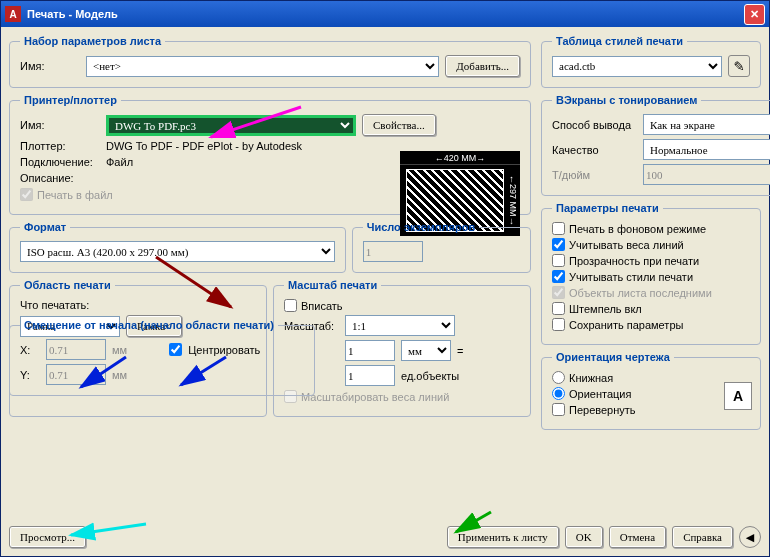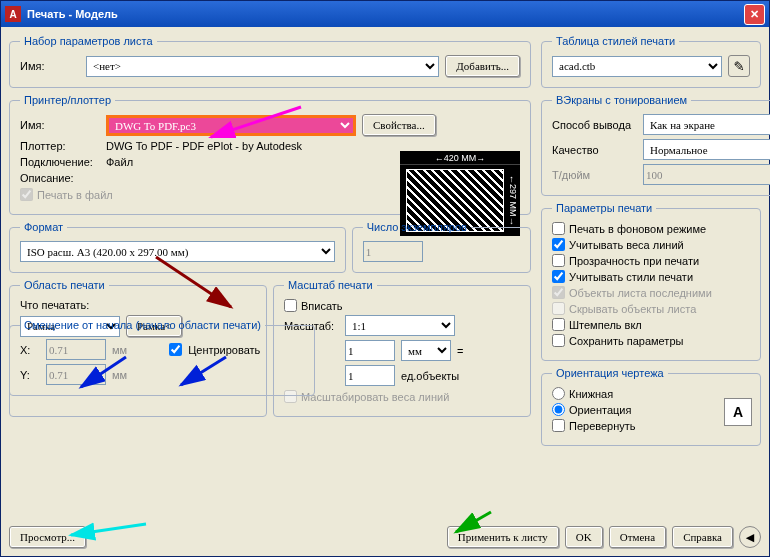--- a/index.html
+++ b/index.html
@@ -6,28 +6,28 @@
 body { font-family: Tahoma, sans-serif; font-size: 11px; background: #ece9d8; }
 .window { width: 770px; height: 557px; border: 1px solid #0a246a; background: #ece9d8; display: flex; flex-direction: column; }
 .titlebar { height: 26px; background: linear-gradient(to bottom, #2a6bd8, #0c4bb8); display: flex; align-items: center; padding: 0 4px; color: #fff; font-weight: bold; }
 .titlebar .app-icon { width: 16px; height: 16px; background: #b22; display: flex; align-items: center; justify-content: center; margin-right: 6px; font-size: 10px; color: #fff; }
 .titlebar .title { flex: 1; }
 .titlebar .close { width: 21px; height: 21px; background: #e04343; border: 1px solid #fff; border-radius: 3px; color: #fff; display: flex; align-items: center; justify-content: center; font-weight: bold; cursor: pointer; }
 .content { flex: 1; padding: 8px; display: flex; gap: 10px; position: relative; }
 .left-col { flex: 1; display: flex; flex-direction: column; gap: 6px; }
 .right-col { width: 220px; display: flex; flex-direction: column; gap: 6px; }
 fieldset { border: 1px solid #a9b4c7; border-radius: 4px; padding: 8px 10px 10px; position: relative; }
-legend { color: #0046a8; font-size: 11px; padding: 0 4px; }
+legend { color: #0046a8; font-size: 11px; padding: 0 4px; font-weight: bold; }
 .row { display: flex; align-items: center; gap: 6px; margin-bottom: 4px; }
 .row:last-child { margin-bottom: 0; }
 label, span.label { color: #000; }
 span.label.dim { color: #888; }
 select, input[type=text] { font-family: Tahoma; font-size: 11px; border: 1px solid #7f9db9; padding: 1px 2px; height: 21px; background: #fff; }
 select { background: #fff; }
-select.highlight { background: #ec4899; color: #fff; border: 3px solid #f97316; }
+select.highlight { background: #14532d; color: #fff; border: 3px solid #22c55e; }
 select:disabled, input:disabled { background: #ece9d8; color: #888; }
 .btn { font-family: Tahoma; font-size: 11px; height: 22px; padding: 0 10px; background: #ece9d8; border: 1px solid #888; border-radius: 3px; cursor: pointer; box-shadow: inset 0 0 0 1px #fff, 1px 1px 0 #aaa; }
 input[type=checkbox] { width: 13px; height: 13px; }
 .chk { display: flex; align-items: center; gap: 4px; margin-bottom: 3px; }
 .chk.dim span { color: #999; }
 .paper-preview { width: 120px; height: 85px; background: #000; position: absolute; right: 10px; top: 45px; display: flex; flex-direction: column; }
 .paper-preview .top { height: 14px; color: #fff; font-size: 9px; display: flex; align-items: center; justify-content: center; border-bottom: 1px solid #444; }
 .paper-preview .body { flex: 1; display: flex; }
 .paper-preview .page { flex: 1; margin: 4px 2px 4px 6px; background: repeating-linear-gradient(45deg, #fff 0 2px, #000 2px 6px); border: 1px solid #fff; }
 .paper-preview .side { width: 14px; color: #fff; font-size: 9px; display: flex; align-items: center; justify-content: center; writing-mode: vertical-rl; }
@@ -206,24 +206,20 @@
             <span>Прозрачность при печати</span>
           </div>
         <div class="chk">
             <input type="checkbox" checked="" style="">
             <span>Учитывать стили печати</span>
           </div>
         <div class="chk dim">
             <input type="checkbox" checked="" disabled="" style="">
             <span>Объекты листа последними</span>
           </div>
-        <div class="chk dim">
-            <input type="checkbox" disabled="" style="">
-            <span>Скрывать объекты листа</span>
-          </div>
         <div class="chk">
             <input type="checkbox" style="">
             <span>Штемпель вкл</span>
           </div>
         <div class="chk">
             <input type="checkbox" style="">
             <span>Сохранить параметры</span>
           </div>
       </fieldset>
 

